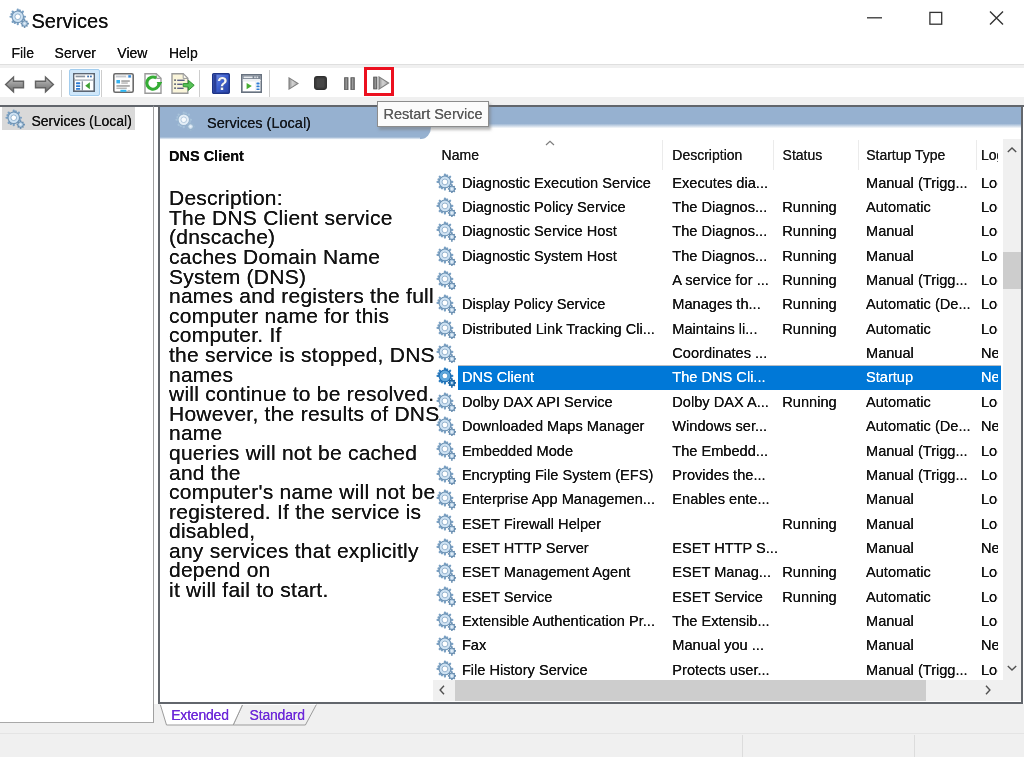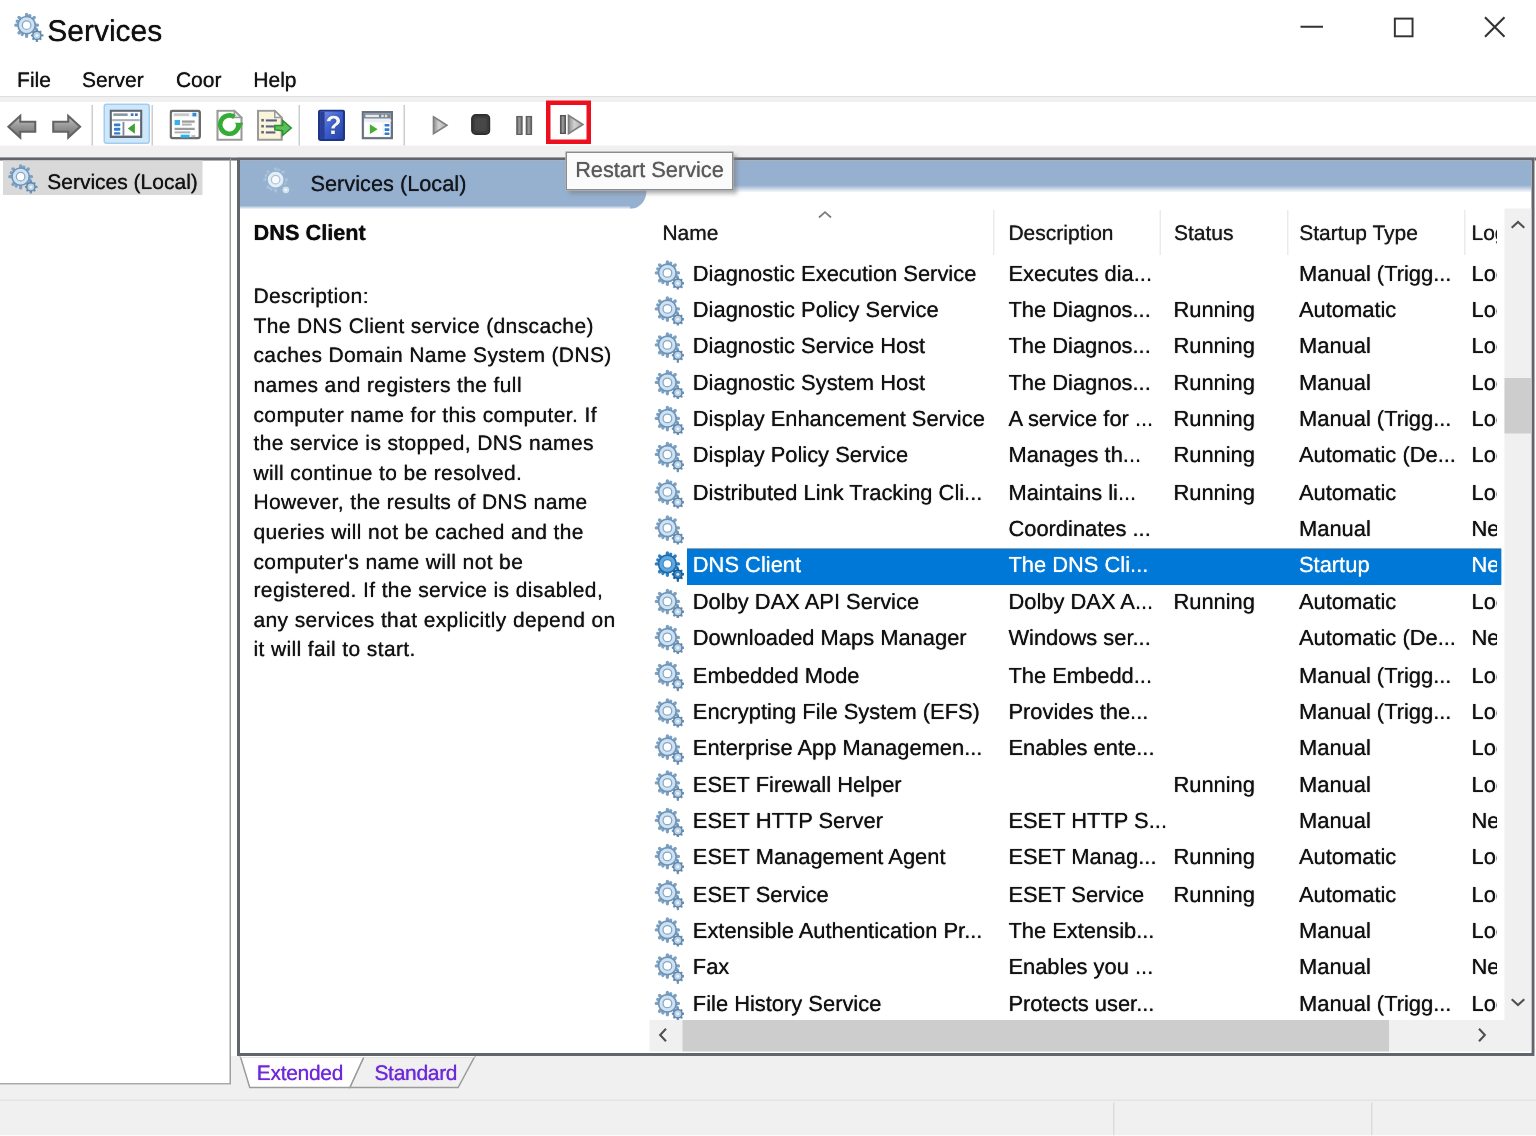--- a/index.html
+++ b/index.html
@@ -45,21 +45,21 @@
 #banShallow{position:absolute;left:0;top:0;right:0;height:21.4px;
 background:linear-gradient(#96b1d0 0 16.5px,rgba(150,177,208,0) 21.4px)}
 #banDeep{position:absolute;left:0;top:0;width:260.7px;height:32.4px;
 background:linear-gradient(#96b1d0 0 30px,rgba(150,177,208,0) 32.6px)}
 #banCorner{position:absolute;left:259.7px;top:14px;width:11px;height:18px;background:#96b1d0;
 border-bottom-right-radius:10px 12px}
 #bgear{position:absolute;left:14.5px;top:3.9px;width:20px;height:20px}
 #btext{position:absolute;left:46.7px;top:7.6px;font-size:14.5px;color:#13171c}
 
 #dnstitle{position:absolute;left:8.7px;top:41.2px;font-size:14.5px;font-weight:bold;color:#0b0b0b}
-#desc{position:absolute;left:8.7px;top:80.9px;width:280px;font-size:14px;line-height:19.6px;letter-spacing:.25px;color:#121212}
+#desc{position:absolute;left:8.7px;top:80.9px;width:280px;font-size:21px;line-height:19.6px;letter-spacing:.25px;color:#121212}
 
 #sortchev{position:absolute;left:383.7px;top:31.8px;width:12px;height:8px}
 .hsep{position:absolute;top:32.5px;width:1px;height:30.5px;background:#ebebeb}
 .htx{position:absolute;top:39.3px;font-size:14px;color:#191919;white-space:nowrap}
 
 #rowsclip{position:absolute;left:269.7px;top:56px;width:571.2px;height:517.2px;overflow:hidden}
 .row{position:absolute;left:0;width:571.2px;height:24.35px;font-size:14.6px;white-space:nowrap}
 .row span{position:absolute;top:3.9px}
 .rgear{position:absolute;left:6.1px;top:1.8px;width:20.4px;height:20.4px}
 .c1{left:31.9px}.c2{left:242.3px}.c3{left:352.3px}.c4{left:436px}
@@ -128,21 +128,21 @@
 <svg class="wbtn" style="left:923px;width:24px" viewBox="0 0 24 38">
       <rect x="6.9" y="12.4" width="11.8" height="11.8" fill="none" stroke="#333" stroke-width="1.3"></rect>
     </svg>
 <svg class="wbtn" style="left:984px;width:24px" viewBox="0 0 24 38">
       <path d="M6 11.5l13 13M19 11.5l-13 13" stroke="#333" stroke-width="1.4"></path>
     </svg>
 
 <div id="menu">
 <span style="left:11.4px">File</span>
 <span style="left:54.6px">Server</span>
-<span style="left:117.3px">Coor</span>
+<span style="left:117.3px">View</span>
 <span style="left:168.9px">Help</span>
 </div>
 <div id="menuline"></div>
 <div id="tbgray"></div>
 <div style="position:absolute;left:0;top:64.8px;width:1024px;height:3.7px;background:#f0f0f0"></div>
 <div id="paneltopline"></div>
 
 <svg class="ticon" style="left:3.5px;top:74.6px;width:22px;height:19px" viewBox="0 0 22 19">
 <defs>
         <linearGradient id="ag" x1="0" y1="0" x2="0" y2="1">
@@ -348,21 +348,20 @@
             <span class="c1">Diagnostic System Host</span>
             <span class="c2">The Diagnos...</span>
             <span class="c3">Running</span>
             <span class="c4">Manual</span>
             <span class="c5"><span>Loc</span></span>
           </div>
 <div class="row" style="top:104.9px">
             <svg class="rgear" viewBox="0 0 24 24">
               <use href="#gear"></use>
             </svg>
-            <span class="c1">Display Enhancement Service</span>
             <span class="c2">A service for ...</span>
             <span class="c3">Running</span>
             <span class="c4">Manual (Trigg...</span>
             <span class="c5"><span>Loc</span></span>
           </div>
 <div class="row" style="top:129.2px">
             <svg class="rgear" viewBox="0 0 24 24">
               <use href="#gear"></use>
             </svg>
             <span class="c1">Display Policy Service</span>
@@ -499,21 +498,21 @@
             <span class="c2">The Extensib...</span>
             <span class="c3"></span>
             <span class="c4">Manual</span>
             <span class="c5"><span>Loc</span></span>
           </div>
 <div class="row" style="top:470.2px">
             <svg class="rgear" viewBox="0 0 24 24">
               <use href="#gear"></use>
             </svg>
             <span class="c1">Fax</span>
-            <span class="c2">Enables you ...</span>
+            <span class="c2">Manual you ...</span>
             <span class="c3"></span>
             <span class="c4">Manual</span>
             <span class="c5"><span>Net</span></span>
           </div>
 <div class="row" style="top:494.5px">
             <svg class="rgear" viewBox="0 0 24 24">
               <use href="#gear"></use>
             </svg>
             <span class="c1">File History Service</span>
             <span class="c2">Protects user...</span>

